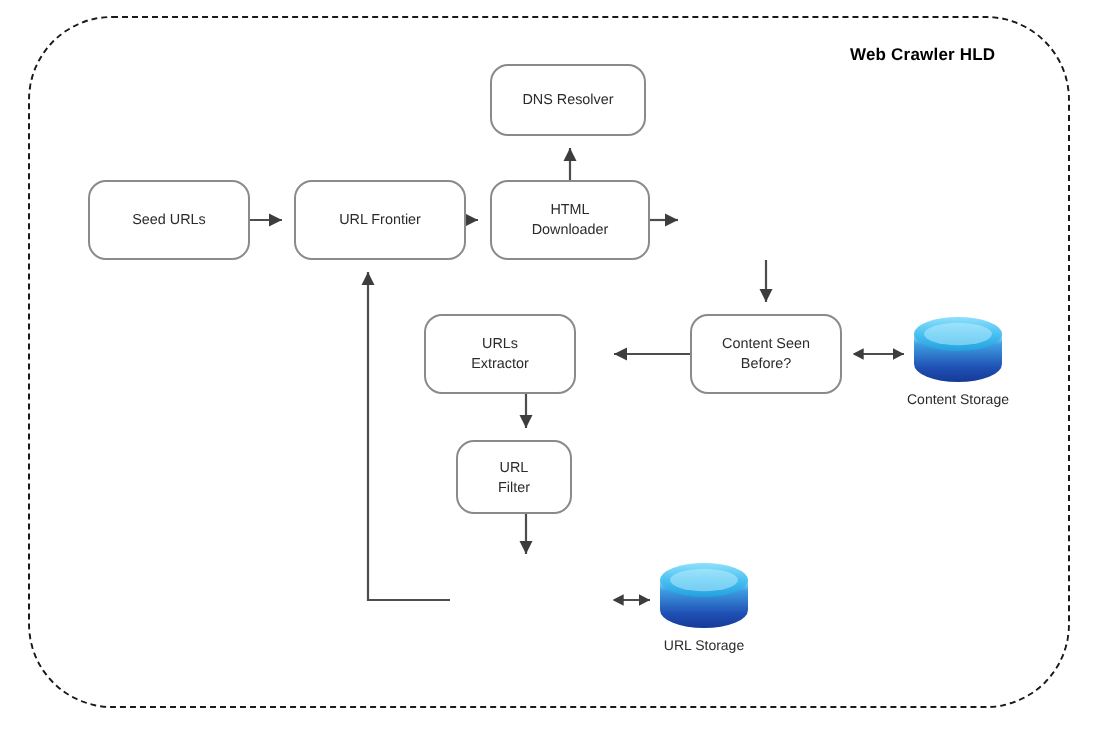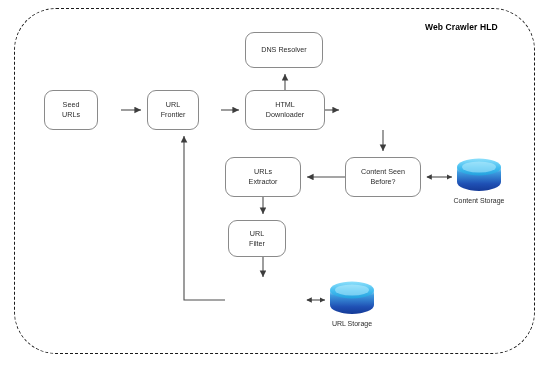--- a/index.html
+++ b/index.html
@@ -114,43 +114,43 @@
       <line x1="263" y1="197" x2="263" y2="214" marker-end="url(#ah)"></line>
 
       <line x1="263" y1="257" x2="263" y2="277" marker-end="url(#ah)"></line>
 
       <line x1="307" y1="300" x2="325" y2="300" marker-end="url(#ahs)" marker-start="url(#ahs-start)"></line>
 
       <path d="M225,300 L184,300 L184,136" marker-end="url(#ah)"></path>
     </g>
   </svg>
 
-  <div class="node" style="left:44px;top:90px;width:54px;height:40px;">
+  <div class="node" style="left:44px;top:90px;width:81px;height:40px;">
     <span class="lbl">Seed URLs</span>
   </div>
 
-  <div class="node" style="left:147px;top:90px;width:52px;height:40px;">
+  <div class="node" style="left:147px;top:90px;width:86px;height:40px;">
     <span class="lbl">URL Frontier</span>
   </div>
 
   <div class="node" style="left:245px;top:90px;width:80px;height:40px;">
     <span class="lbl">HTML Downloader</span>
   </div>
 
   <div class="node" style="left:245px;top:32px;width:78px;height:36px;">
     <span class="lbl">DNS Resolver</span>
   </div>
 
 
   <div class="node" style="left:345px;top:157px;width:76px;height:40px;">
     <span class="lbl">Content Seen
 Before?</span>
   </div>
 
-  <div class="node" style="left:225px;top:157px;width:76px;height:40px;">
+  <div class="node" style="left:212px;top:157px;width:76px;height:40px;">
     <span class="lbl">URLs Extractor</span>
   </div>
 
   <div class="node" style="left:228px;top:220px;width:58px;height:37px;">
     <span class="lbl">URL Filter</span>
   </div>
 
 
   <div class="db" style="left:456px;top:158px;">
     <svg viewBox="0 0 46 34" width="46" height="34">

